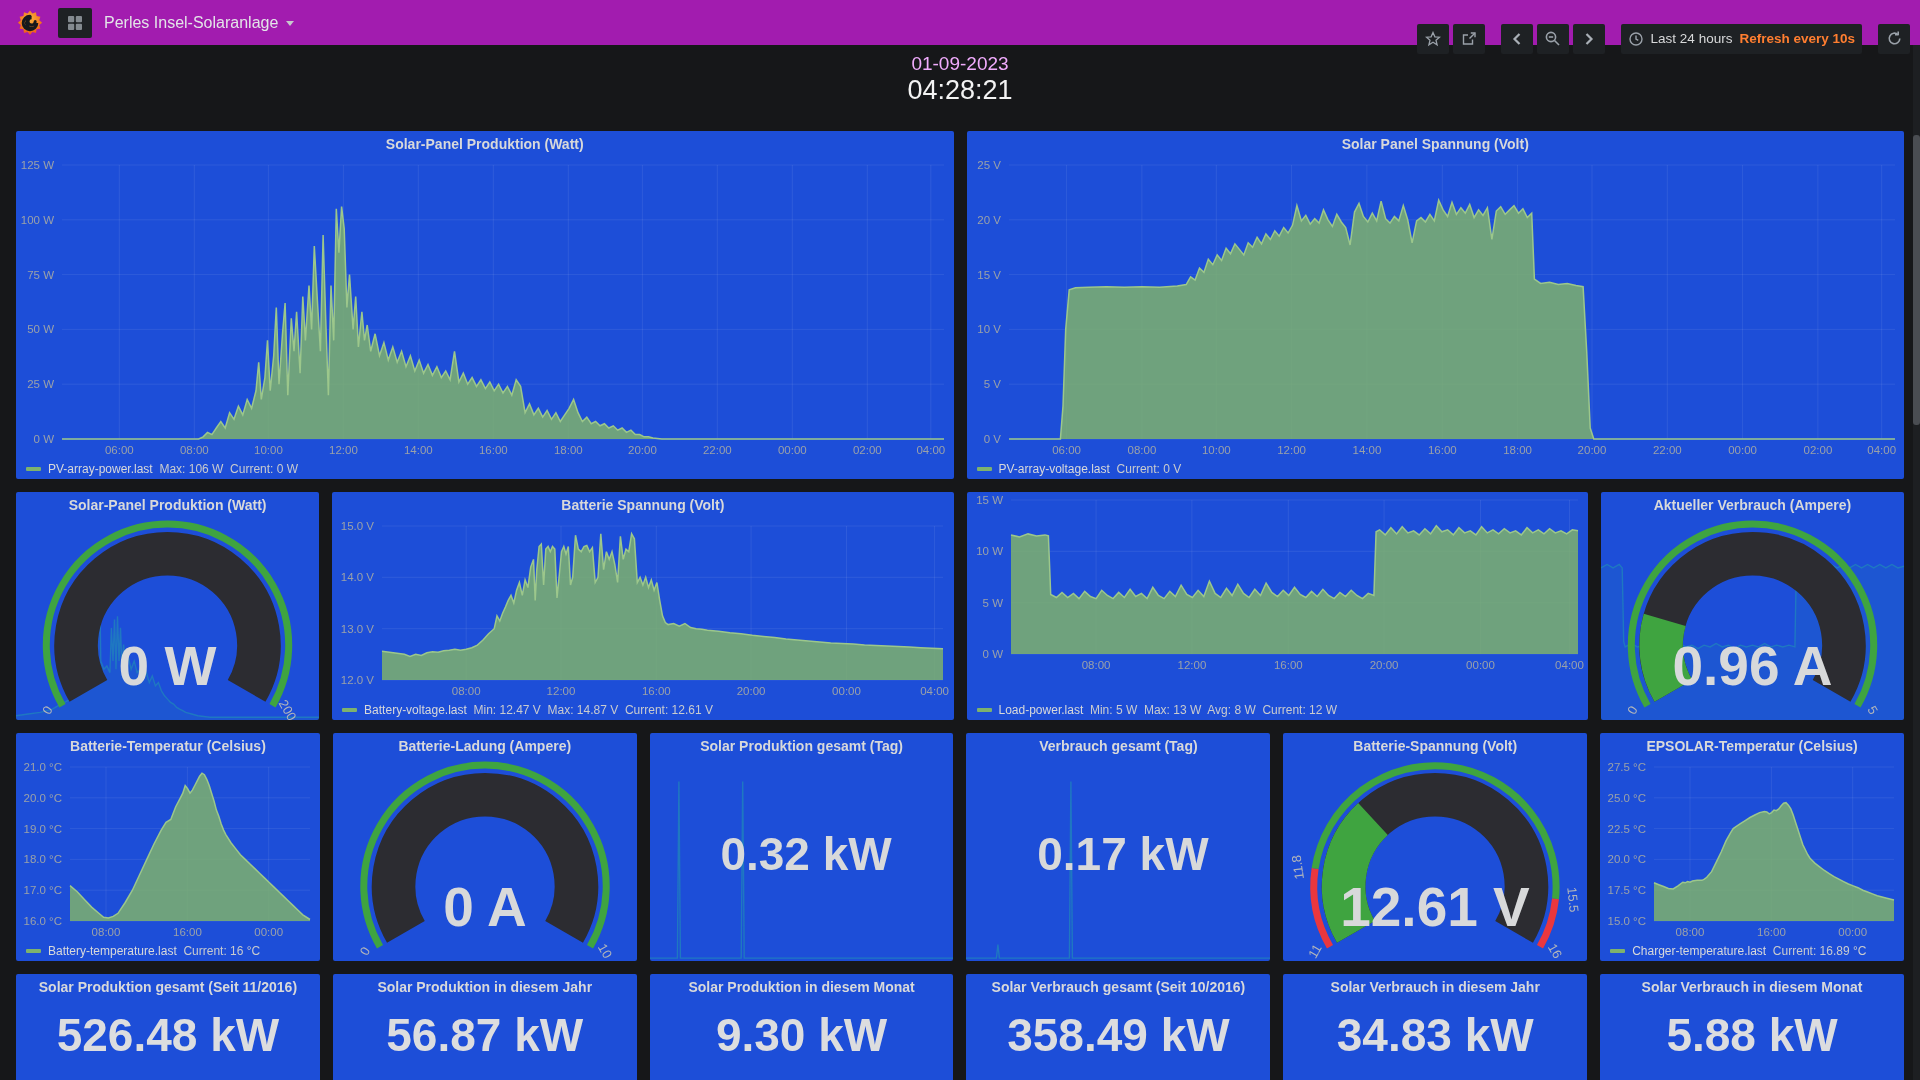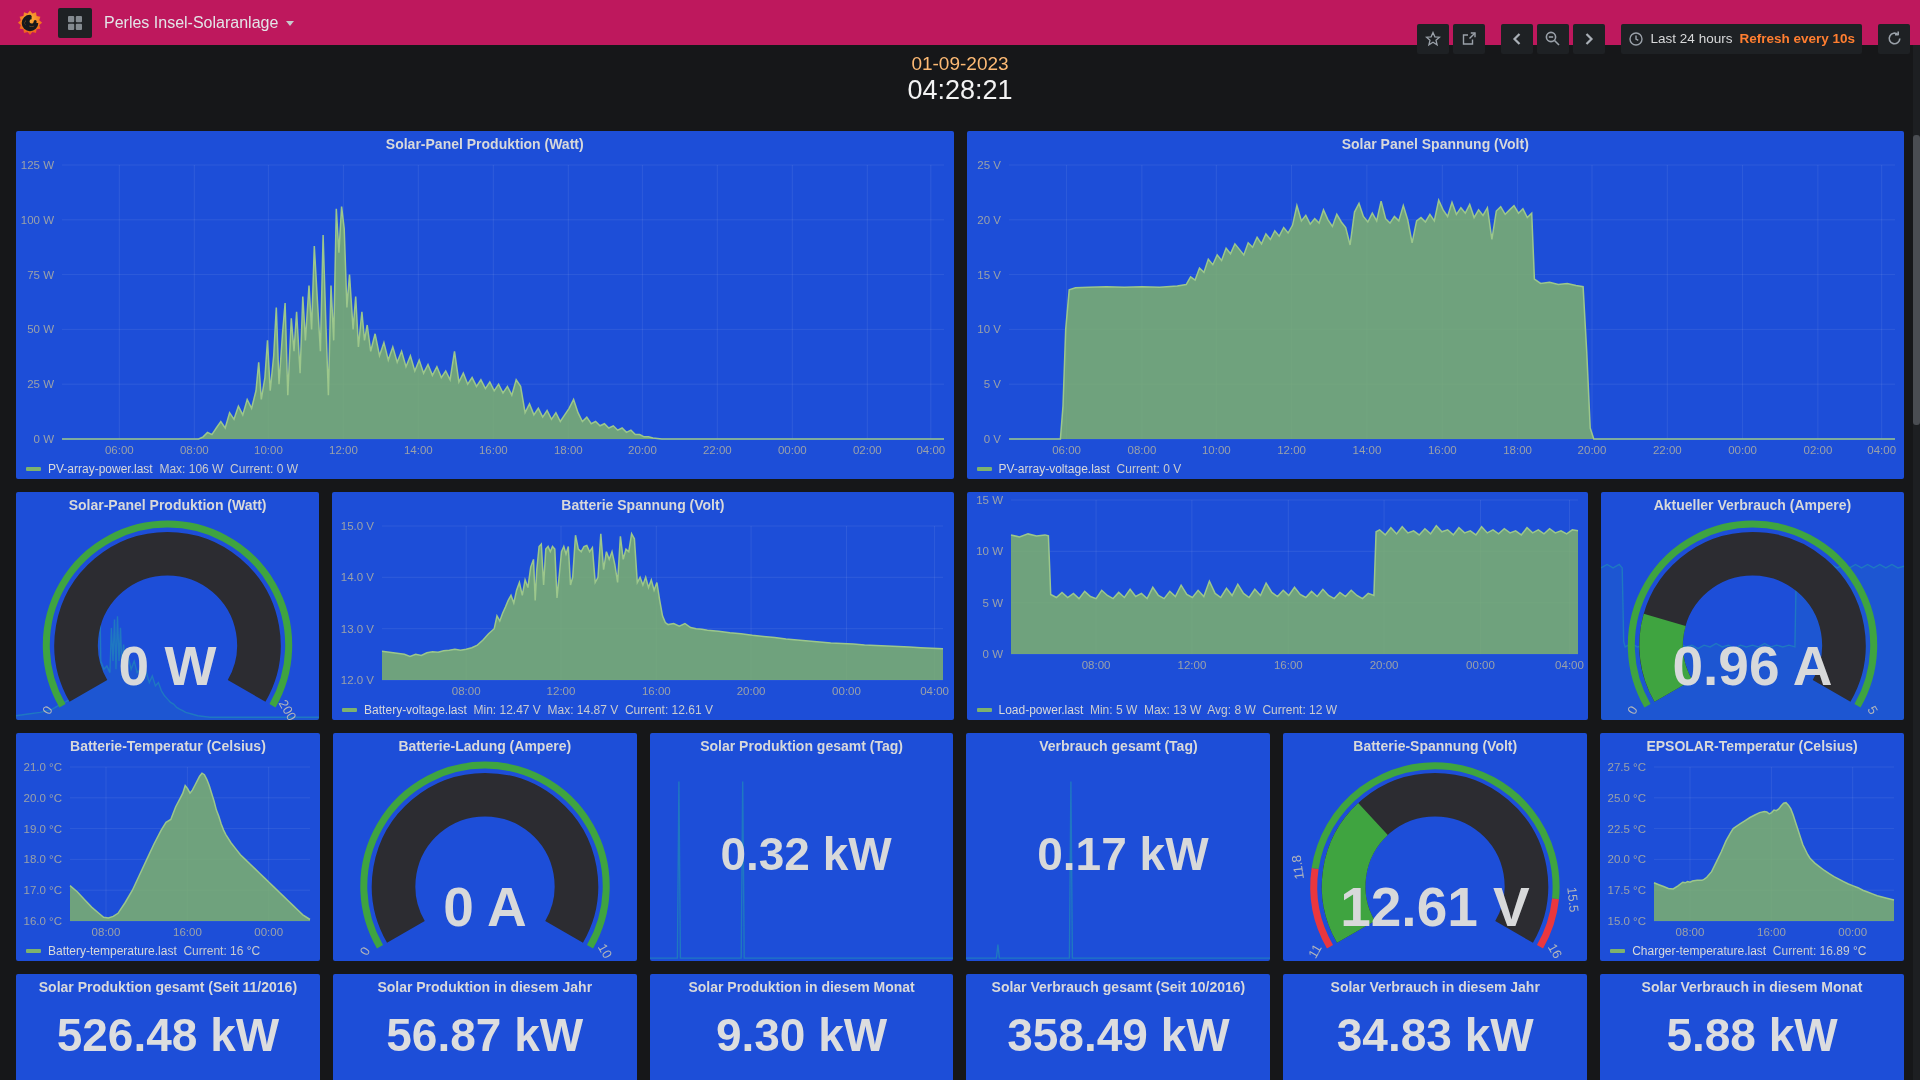--- a/index.html
+++ b/index.html
@@ -3,34 +3,34 @@
 <meta charset="utf-8">
 <style>
   * { box-sizing: border-box; }
   html,body { margin:0; padding:0; }
   body {
     width:1920px; height:1080px; overflow:hidden; position:relative;
     background:#161719; color:#d8d9da;
     font-family:"Liberation Sans", sans-serif;
   }
   
-  .navbar { height:45px; background:#be185d; display:flex; align-items:center; padding:0 10px; }
+  .navbar { height:45px; background:#a21caf; display:flex; align-items:center; padding:0 10px; }
   .logo { width:28px; height:28px; margin:0 4px 0 6px; display:flex; align-items:center; }
   .nav-grid-btn { width:34px; height:30px; background:#1e2124; border-radius:2px; display:flex; align-items:center; justify-content:center; margin-left:10px; }
   .nav-title { display:flex; align-items:center; gap:8px; margin-left:12px; font-size:16px; color:#e3e5e8; cursor:pointer; }
   .caret { width:0; height:0; border-left:4px solid transparent; border-right:4px solid transparent; border-top:5px solid #c7c9cc; margin-top:2px; }
   .nav-right { margin-left:auto; display:flex; align-items:center; gap:4px; }
   .nav-btn { height:30px; min-width:32px; padding:0 7px; background:#1e2124; border-radius:2px; display:flex; align-items:center; justify-content:center; gap:7px; cursor:pointer;margin-top:32px; }
   .nav-btn svg { display:block; }
   .nav-sep { width:8px; }
   .tp-label { font-size:13.5px; color:#d8d9da; }
   .tp-refresh { font-size:13.5px; font-weight:700; color:#ff7e30;text-align:center; }
   
   .clockpanel { text-align:center; padding-top:7px; }
-  .clock-date { font-size:19px; color:#fdba74; line-height:23px; }
+  .clock-date { font-size:19px; color:#f0abfc; line-height:23px; }
   .clock-time { font-size:27px; color:#f3f3f3; line-height:31px; }
   
   .dash { position:absolute; top:131px; left:0; right:0; padding:0 16px; }
   .row { display:flex; gap:13px; margin-bottom:13px; }
   .panel { background:#1d4ed8; border-radius:2px; display:flex; flex-direction:column; overflow:hidden; position:relative; }
   .h-r1 { height:348px; } .h-r2 { height:228px; } .h-r3 { height:228px; } .h-r4 { height:140px; }
   .f1 { flex:1 1 0; } .f2 { flex:2.05 1 0; }
   .panel-title { height:26px; line-height:26px; text-align:center; font-size:14px; font-weight:700; color:#d8d9da; white-space:nowrap; cursor:pointer; flex:none; }
   .panel-body { flex:1; position:relative; }
   .chart { position:absolute; inset:0; }

